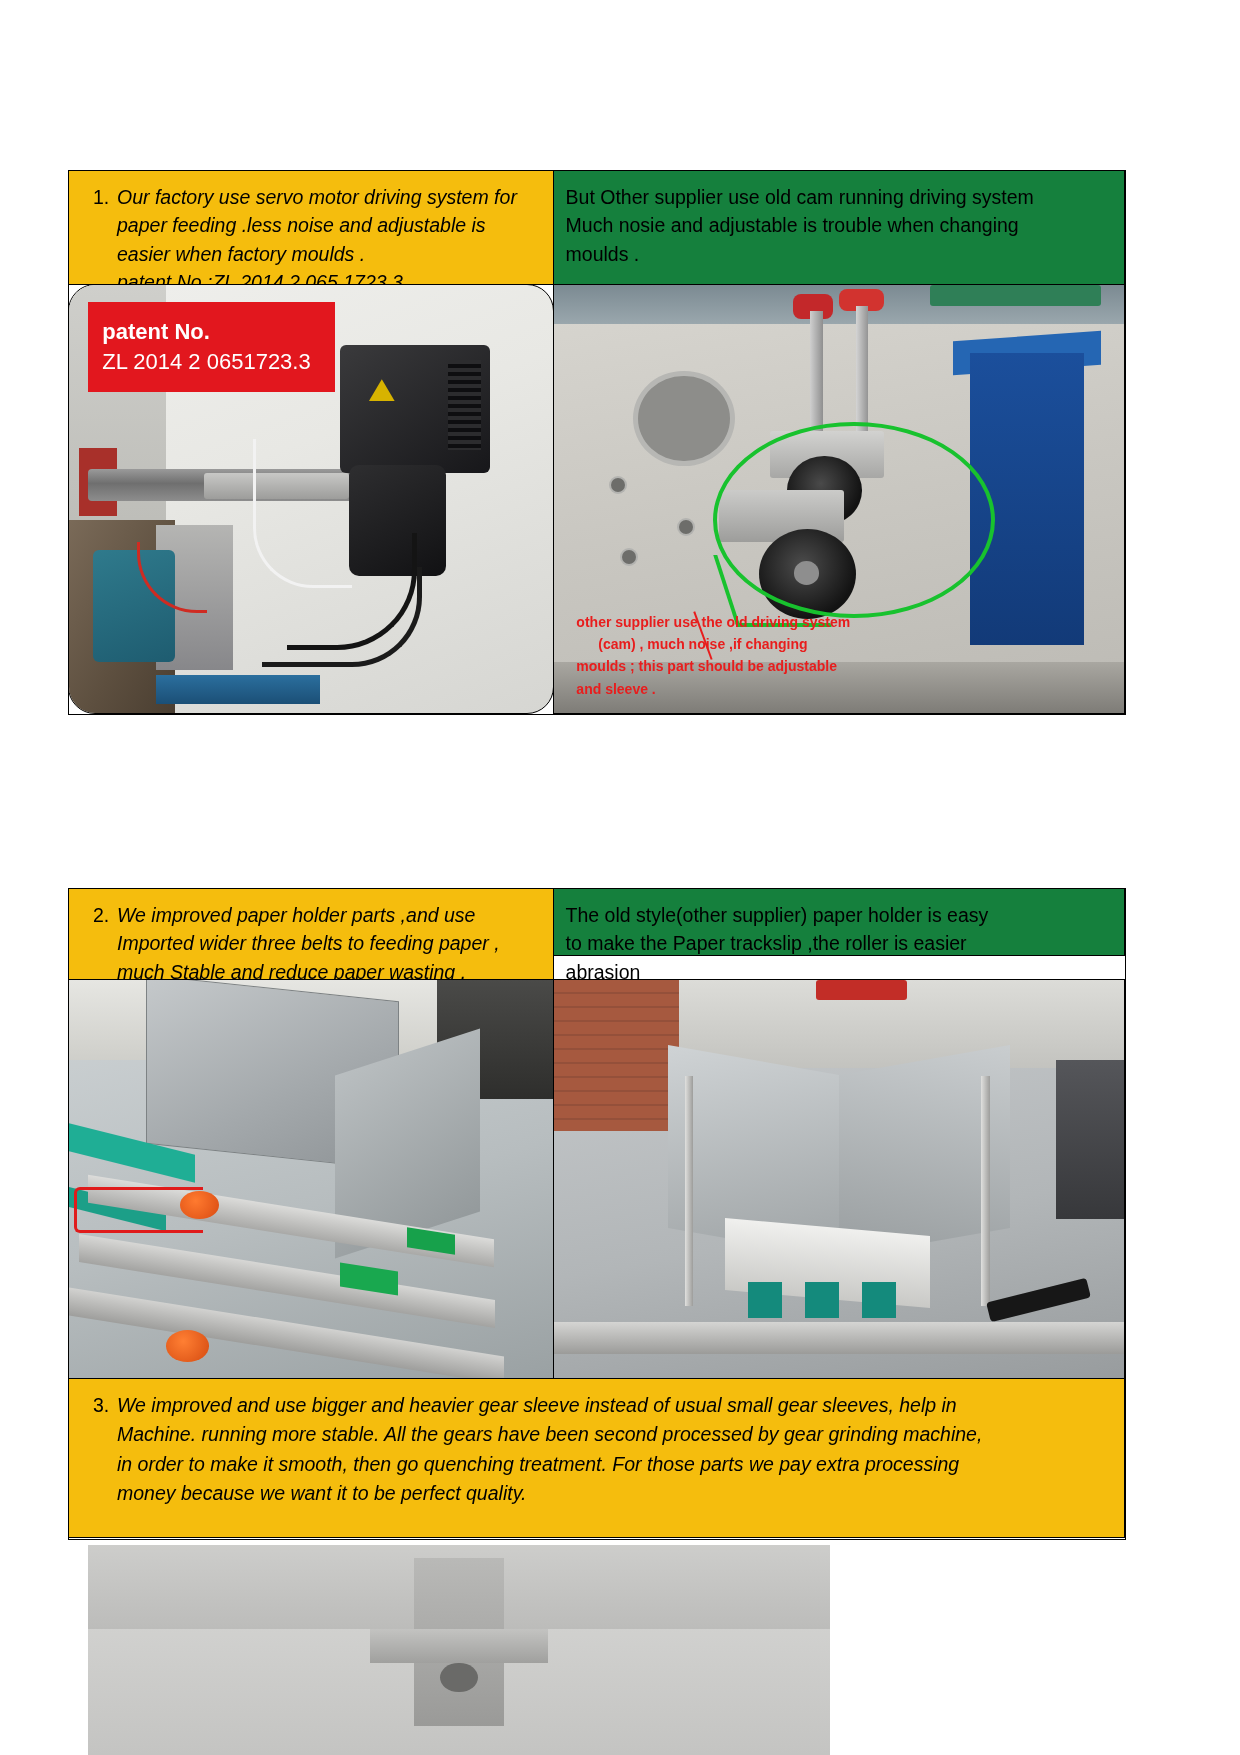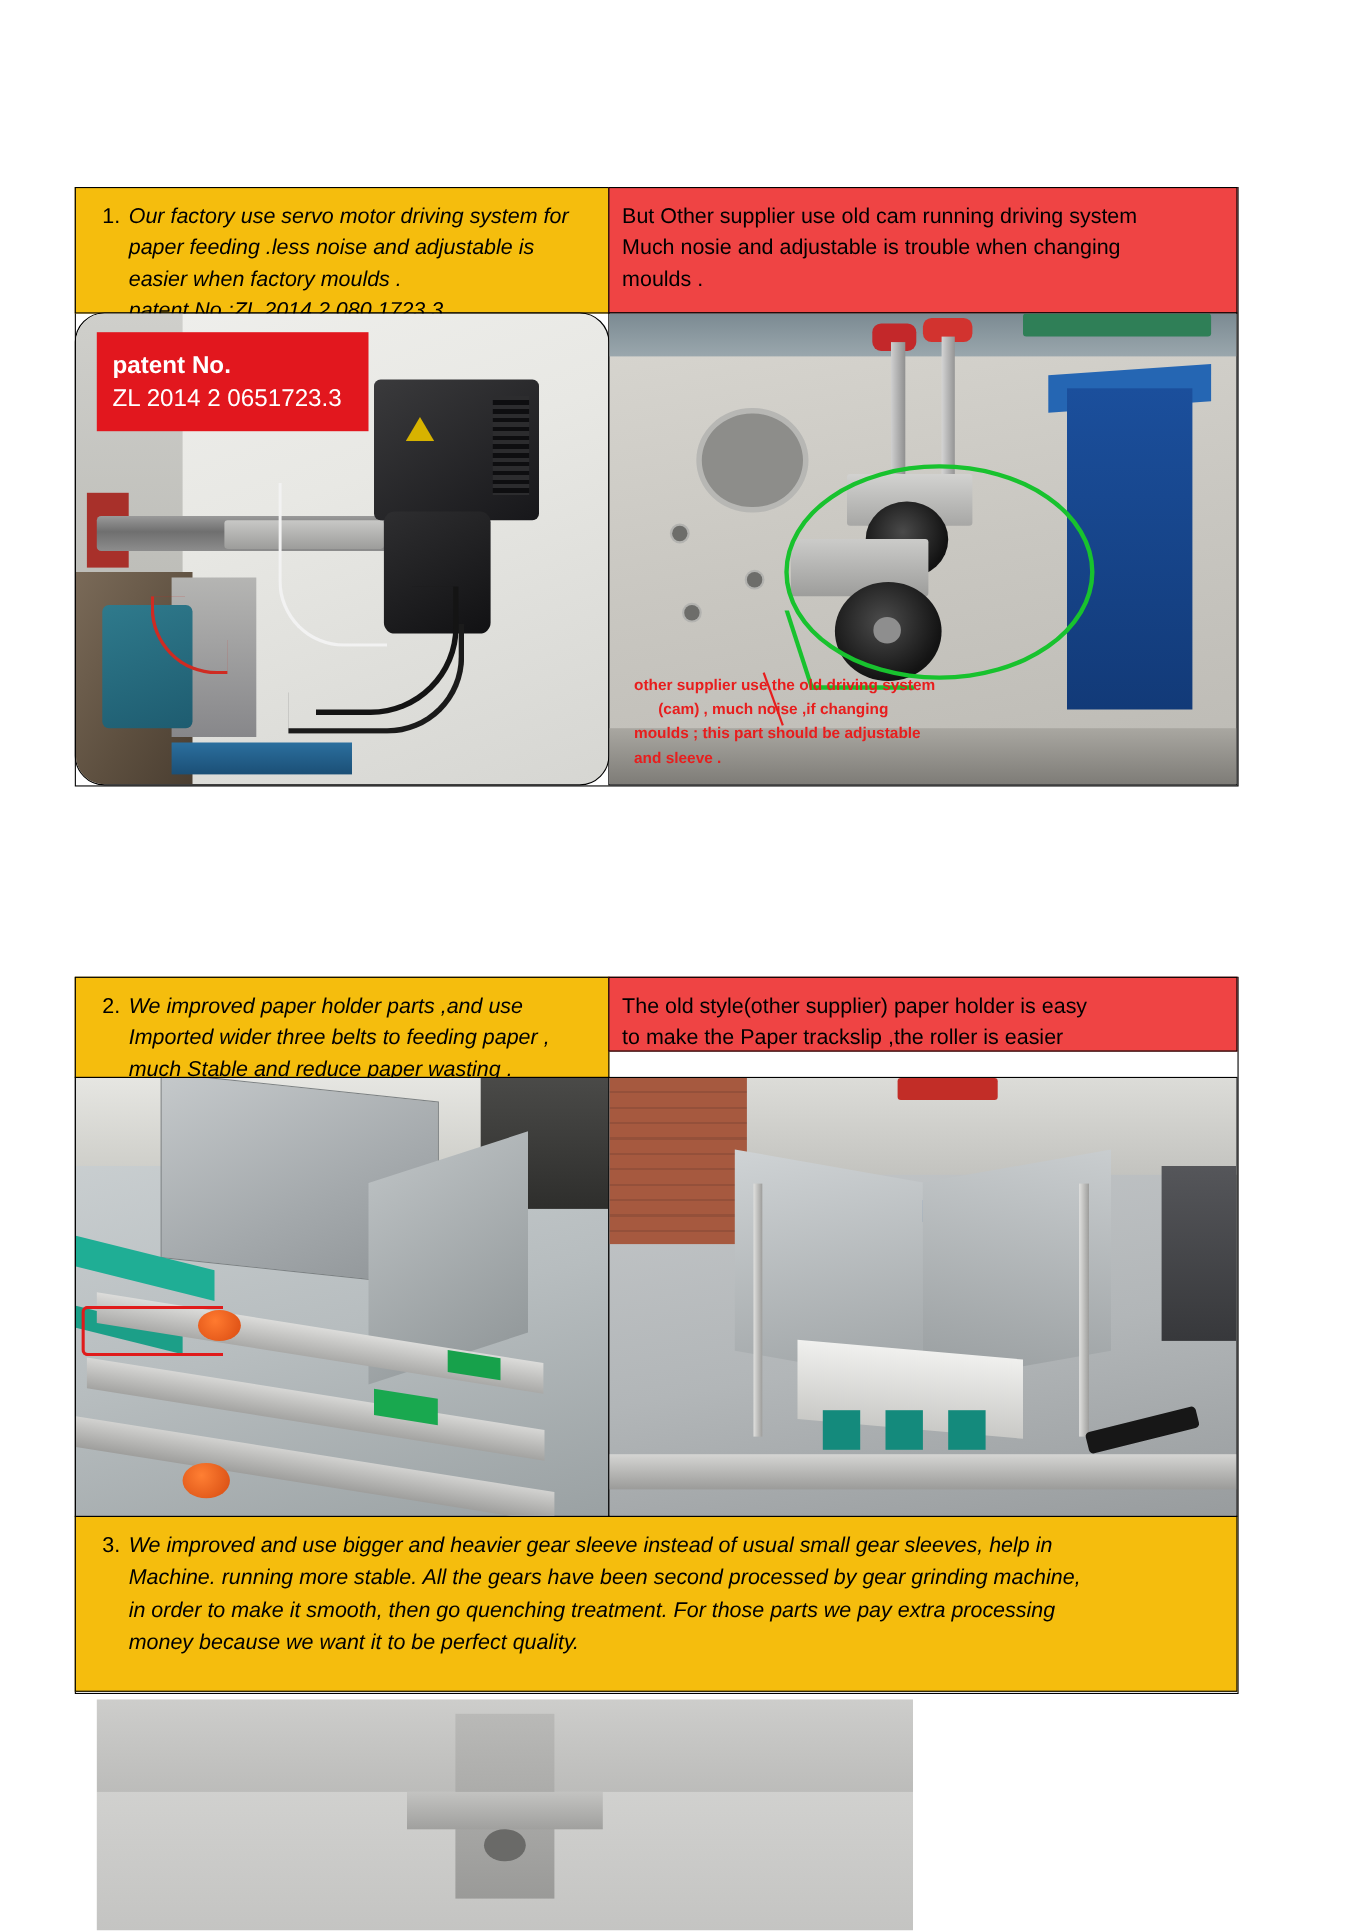--- a/index.html
+++ b/index.html
@@ -42,21 +42,21 @@
     margin: -1px 0 0 -1px;
   }
 
   .txt-left {
     background: #f5bd0d;
     padding: 12px 14px 14px 14px;
     font-size: 19.5px;
     line-height: 1.45;
   }
   .txt-right {
-    background: #ef4444;
+    background: #15803d;
     padding: 12px 12px 14px 12px;
     font-size: 19.5px;
     line-height: 1.45;
   }
 
   .numbered {
     display: flex;
     align-items: flex-start;
   }
   .numbered .num {
@@ -422,21 +422,21 @@
 
   <div class="block" style="left:68px; top:170px; width:1058px; height:545px;">
 
     <div class="row">
       <div class="cell txt-left numbered" style="width:486px; height:115px;">
         <div class="num">1.</div>
         <div class="body">
           <p>Our factory use servo motor driving system for</p>
           <p>paper feeding .less noise and adjustable is</p>
           <p>easier when factory moulds .</p>
-          <p>patent No.:ZL 2014 2 080 1723.3</p>
+          <p>patent No.:ZL 2014 2 065 1723.3</p>
         </div>
       </div>
       <div class="cell txt-right" style="width:573px; height:115px;">
         <p>But Other supplier  use old cam running driving system</p>
         <p>Much nosie and adjustable is trouble when changing</p>
         <p>moulds .</p>
       </div>
     </div>
 
     <div class="row">
@@ -500,20 +500,21 @@
         <div class="num">2.</div>
         <div class="body">
           <p>We improved paper holder parts ,and use</p>
           <p>Imported wider three belts to feeding paper ,</p>
           <p>much Stable and reduce paper wasting .</p>
         </div>
       </div>
       <div class="cell txt-right" style="width:573px; height:68px;">
         <p>The old style(other supplier) paper holder is easy</p>
         <p> to make the Paper trackslip ,the roller is easier</p>
+        <p>abrasion</p>
       </div>
     </div>
 
     <div class="row">
       <div class="cell photo p3" style="width:486px; height:400px;">
         <div class="bgwall"></div>
         <div class="darkarea"></div>
         <div class="bigplate"></div>
         <div class="bigplate2"></div>
         <div class="greenbelt"></div>

